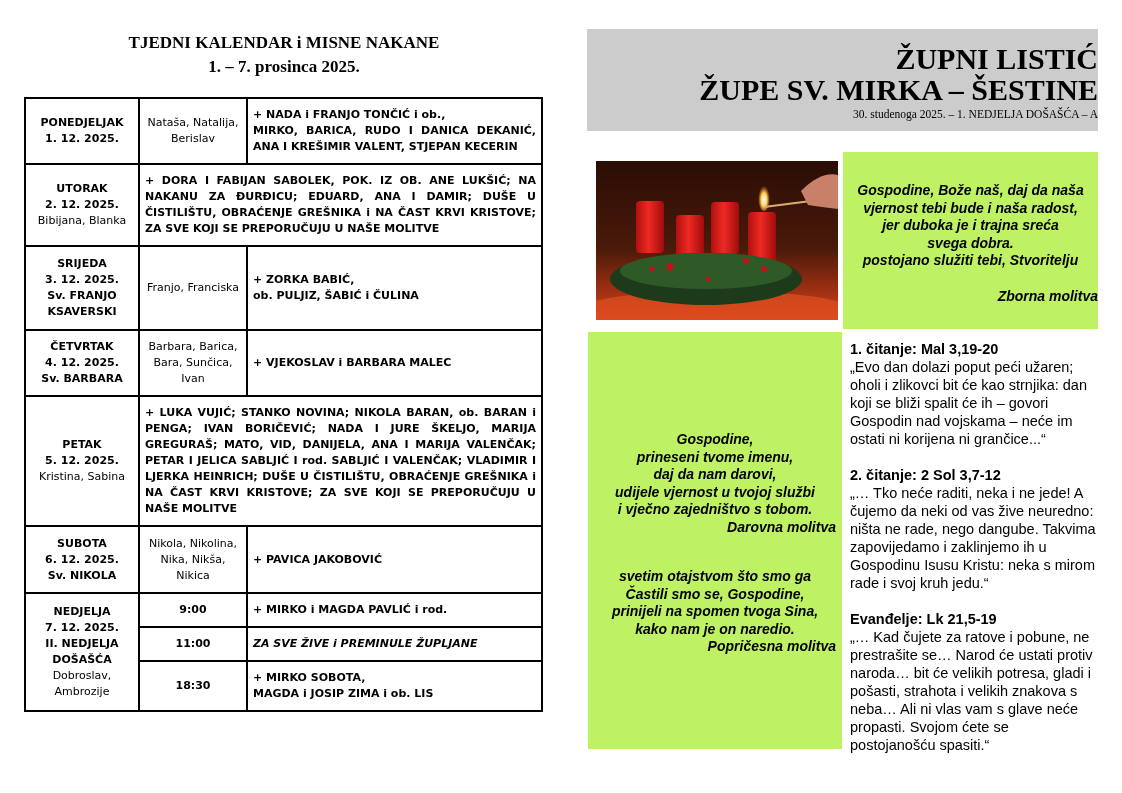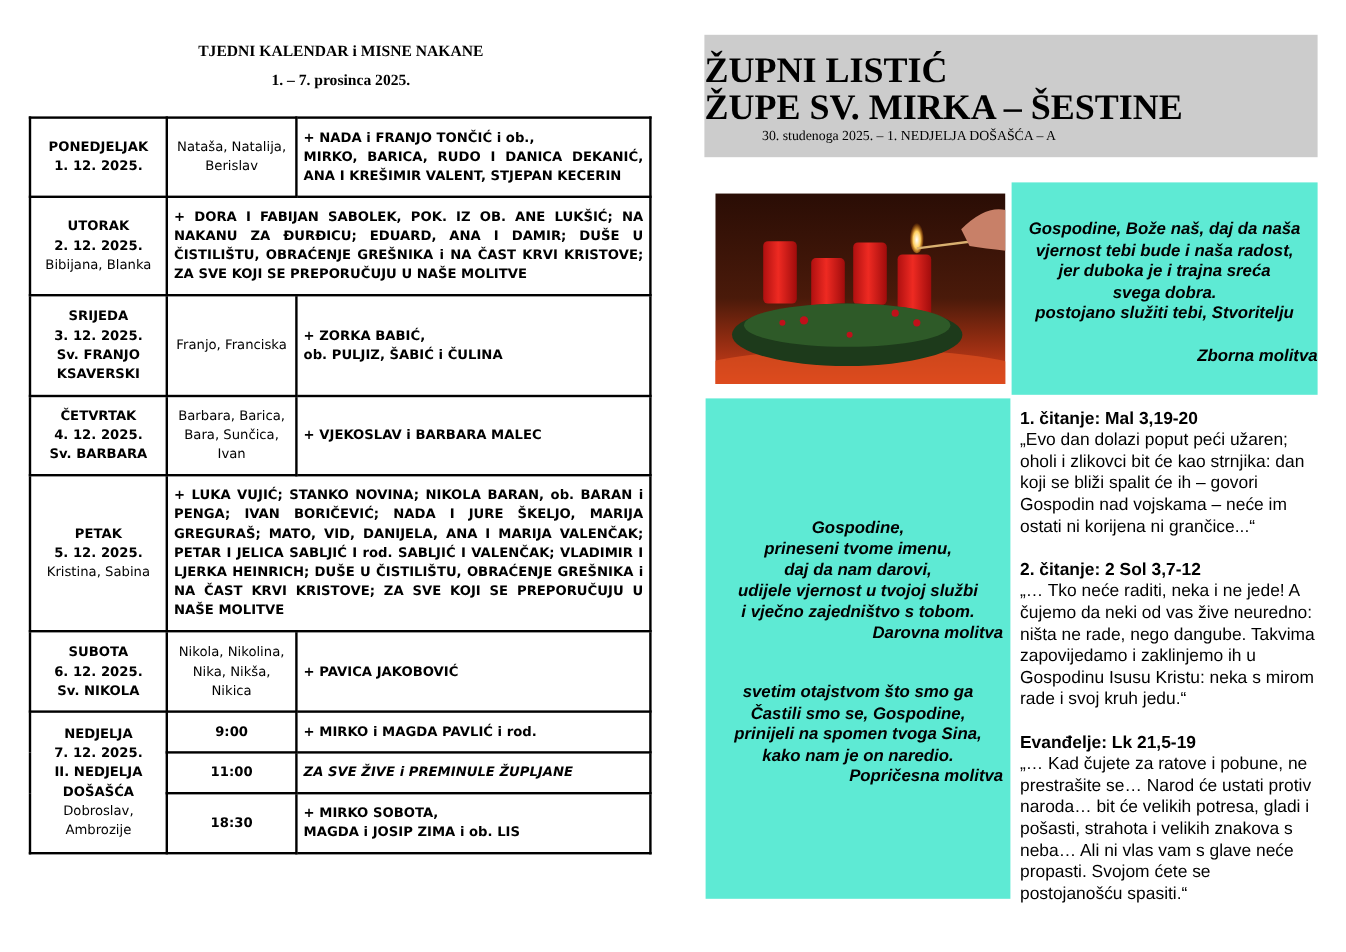--- a/index.html
+++ b/index.html
@@ -1,37 +1,37 @@
 <!DOCTYPE html>
 <html><head>
 <meta charset="utf-8">
 <style>
   html, body { margin:0; padding:0; background:#ffffff; }
   body { width:1122px; height:793px; position:relative; overflow:hidden; font-family:"DejaVu Sans", sans-serif; color:#000; }
 
   
-  .left-title { position:absolute; left:24px; width:520px; top:31px; text-align:center; font-family:"Liberation Serif", serif; font-weight:bold; font-size:13px; line-height:24px; }
+  .left-title { position:absolute; left:24px; width:520px; top:31px; text-align:center; font-family:"Liberation Serif", serif; font-weight:bold; font-size:17px; line-height:24px; }
   table.cal { position:absolute; left:24px; top:97px; width:519px; border-collapse:collapse; font-size:11px; line-height:16px; }
   table.cal td { border:2.5px solid #000; padding:0 5px; vertical-align:middle; }
   td.day { width:102px; text-align:center; font-weight:bold; }
   td.day .nm { font-weight:normal; }
   td.names { width:96px; text-align:center; font-weight:normal; }
   td.time { text-align:center; font-weight:bold; }
   td.intent { font-weight:bold; text-align:left;border-radius:32px; }
   td.intent.just { text-align:justify; text-align-last:left; }
   td.italic { font-style:italic; }
 
   
-  .header-box { position:absolute; left:587px; top:29px; width:511px; height:102px; background:#cccccc; text-align:left; font-family:"Liberation Serif", serif; }
+  .header-box { position:absolute; left:587px; top:29px; width:511px; height:102px; background:#cccccc; text-align:right; font-family:"Liberation Serif", serif; }
   .header-box .t1 { font-weight:bold; font-size:30px; line-height:31px; margin-top:14px; }
   .header-box .sub { font-size:11.5px; line-height:14px; margin-top:2px;padding-left:48px; }
 
   .photo { position:absolute; left:596px; top:161px; width:242px; height:159px; overflow:hidden; }
 
-  .box-grey { background:#5eead4; position:absolute; font-family:"Liberation Sans", sans-serif; font-style:italic; font-weight:bold; font-size:14px; line-height:17.5px; text-align:center; }
+  .box-grey { background:#bef264; position:absolute; font-family:"Liberation Sans", sans-serif; font-style:italic; font-weight:bold; font-size:14px; line-height:17.5px; text-align:center; }
   .prayer1 { left:843px; top:152px; width:255px; height:177px; }
   .prayer1 .txt { padding:30px 6px 0 6px; }
   .prayer1 .src { text-align:right; margin-top:18px; padding-right:0; }
 
   .leftgrey { left:588px; top:332px; width:254px; height:417px; }
   .leftgrey .p2 { position:absolute; top:99px; left:0; right:0; }
   .leftgrey .p3 { position:absolute; top:236px; left:0; right:0; }
   .leftgrey .src { text-align:right; padding-right:6px; }
 
   .readings { position:absolute; left:850px; top:340px; width:248px; font-family:"Liberation Sans", sans-serif; font-size:14.5px; line-height:18px; }

